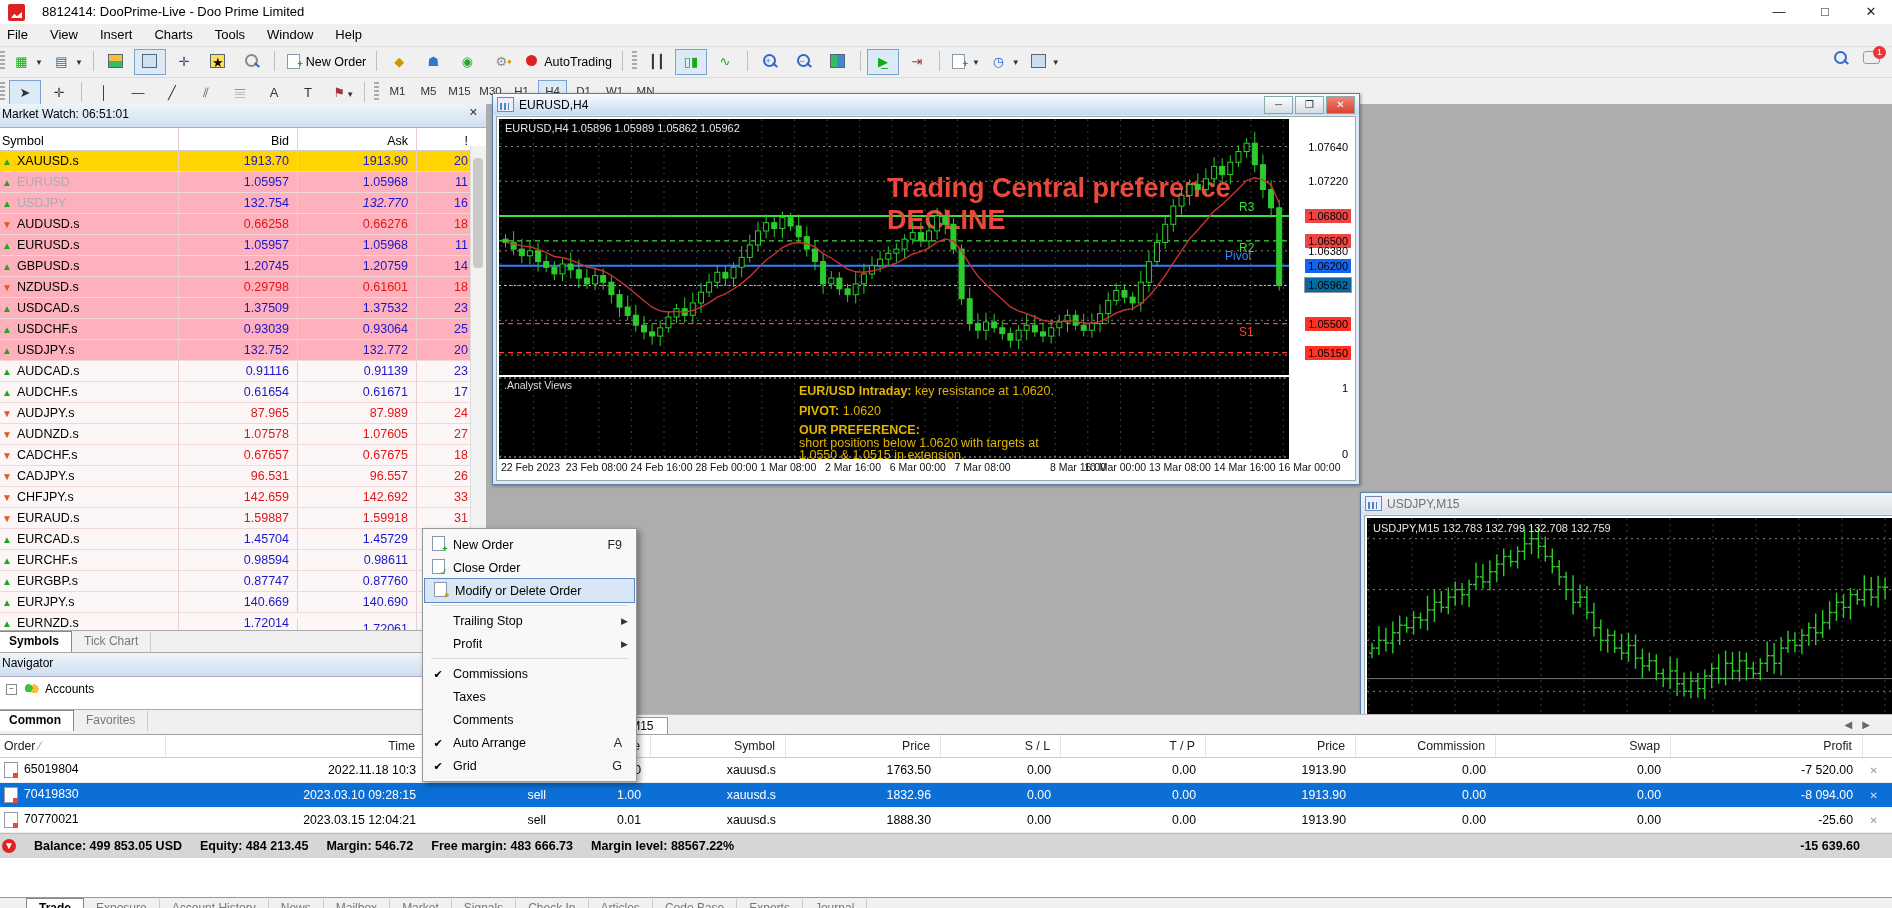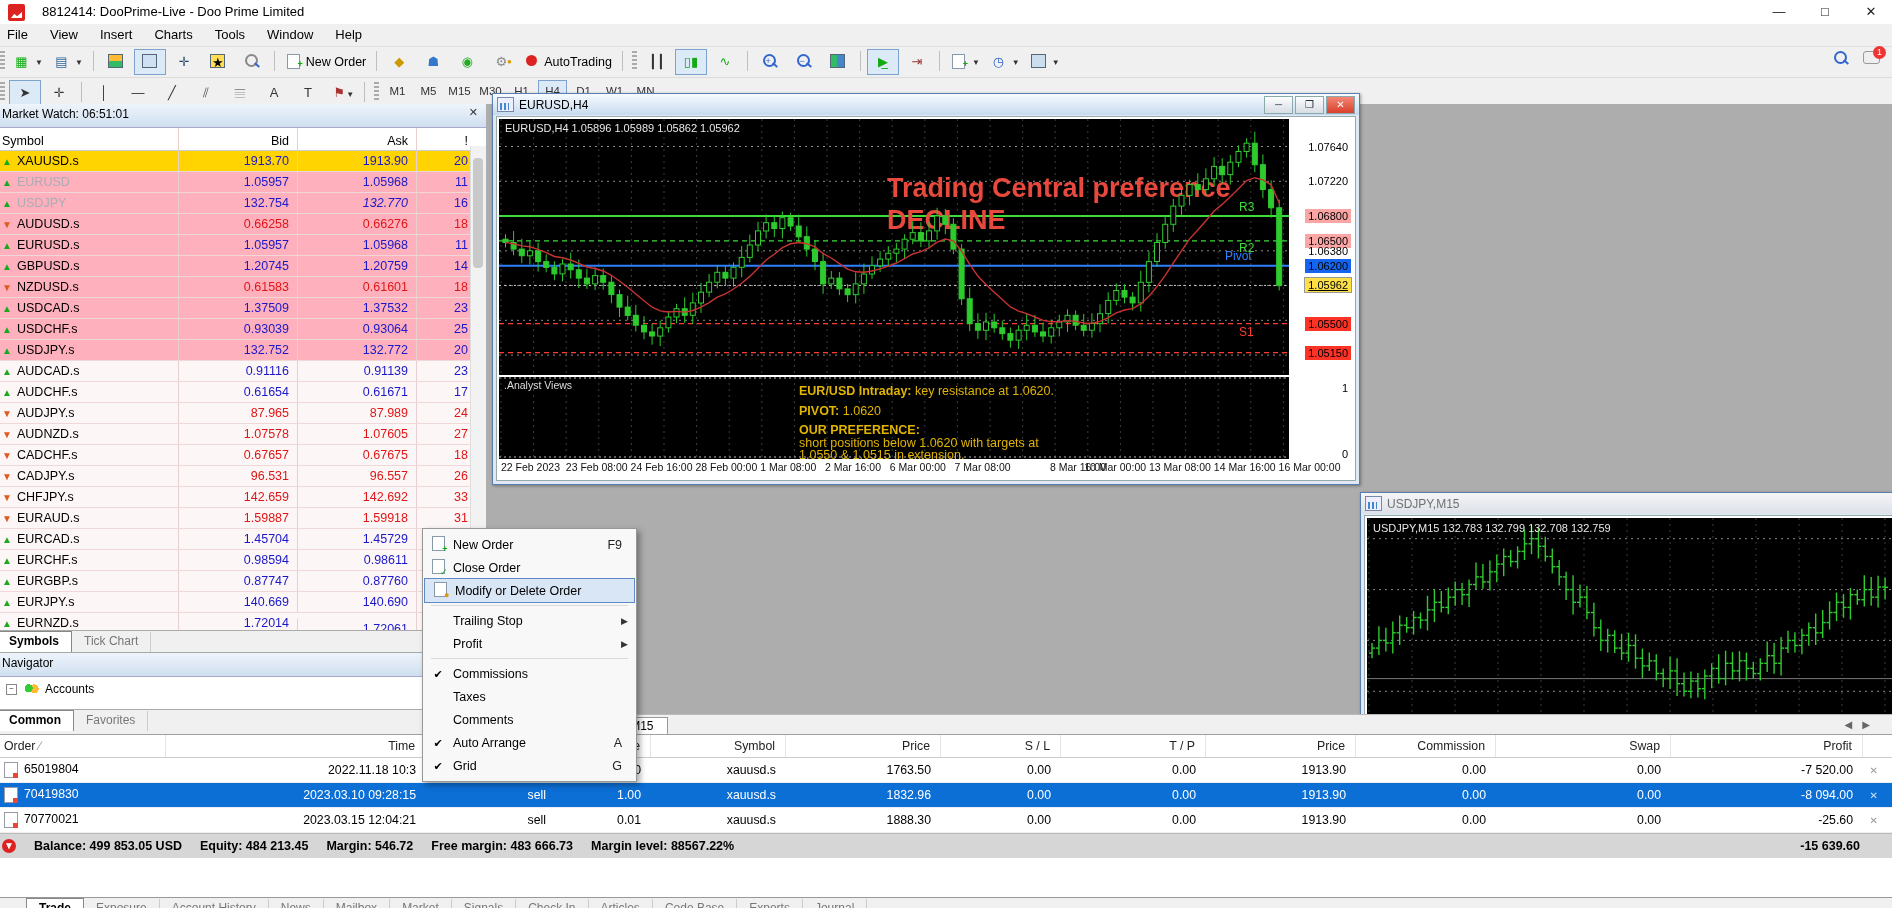--- a/index.html
+++ b/index.html
@@ -63,24 +63,24 @@
   .ctitle.active{background:linear-gradient(#f7fbff,#c7daf0);}
   .ctitle.inactive{background:linear-gradient(#f4f5f7,#dde1e8);color:#707070;}
   .cicon{width:15px;height:13px;background:#eef;border:1px solid #78a;position:relative;}
   .cicon:after{content:"";position:absolute;left:2px;bottom:1px;width:9px;height:7px;background:repeating-linear-gradient(90deg,#48c 0 2px,transparent 2px 4px);}
   .cbtns{margin-left:auto;display:flex;gap:2px;}
   .cbtn{width:27px;height:16px;border:1px solid #8aa;background:linear-gradient(#fdfdfd,#d7dde5);font-size:10px;line-height:15px;text-align:center;color:#234;}
   .cbtn.close{background:linear-gradient(#f48575,#d8402c);color:#fff;font-weight:bold;}
   .cclient{position:absolute;left:3px;right:3px;top:22px;bottom:3px;background:#fff;border:1px solid #9aa;}
   .scalecol{position:absolute;top:2px;bottom:18px;left:792px;right:0;font-size:11px;}
   .scl{position:absolute;right:4px;padding:0 3px;line-height:14px;}
-  .tag-green{background:#fca5a5;color:#000;}
+  .tag-green{background:#ef4444;color:#000;}
   .tag-blue{background:#1464f0;color:#000;}
   .tag-red{background:#ff3226;color:#000;}
-  .tag-white{background:#fde047;color:#000;outline:1px solid #999;text-decoration:underline;}
+  .tag-white{background:#0369a1;color:#000;outline:1px solid #999;}
   .timeaxis{position:absolute;left:2px;top:342px;width:856px;height:16px;font-size:10.5px;color:#111;}
   .timeaxis span{position:absolute;top:2px;white-space:nowrap;}
   
   #tabstrip{left:490px;top:714px;width:1408px;height:20px;background:#f0f0f0;border-top:1px solid #bbb;}
   #wintab{position:absolute;left:80px;top:2px;padding:1px 14px;background:#fff;border:1px solid #999;border-bottom:none;font-size:12px;}
   #stripscroll{position:absolute;right:14px;top:4px;color:#666;font-size:10px;letter-spacing:10px;}
   
   #term{left:0;top:734px;width:1898px;height:164px;background:#fff;border-top:1px solid #a0a0a0;}
   .thead{display:flex;height:22px;border-bottom:1px solid #ccc;color:#222;font-size:12.3px;}
   .thead div{padding-top:4px;box-sizing:border-box;border-right:1px solid #e4e4e4;}
@@ -272,21 +272,21 @@
           </div>
           <div class="c-bid" style="color: rgb(26, 24, 200);">1.20745</div>
           <div class="c-ask" style="color: rgb(26, 24, 200);">1.20759</div>
           <div class="c-spr" style="color: rgb(26, 24, 200);">14</div>
         </div>
         <div class="mwrow" style="background: rgb(255, 176, 189);">
           <div class="c-sym">
             <span class="arr" style="color:#e05a20;">▼</span>
             <span style="color:#000;">NZDUSD.s</span>
           </div>
-          <div class="c-bid" style="color: rgb(224, 22, 22);">0.61583</div>
+          <div class="c-bid" style="color: rgb(224, 22, 22);">0.29798</div>
           <div class="c-ask" style="color: rgb(224, 22, 22);">0.61601</div>
           <div class="c-spr" style="color: rgb(224, 22, 22);">18</div>
         </div>
         <div class="mwrow" style="background: rgb(255, 176, 189);">
           <div class="c-sym">
             <span class="arr" style="color:#1ca81c;">▲</span>
             <span style="color:#000;">USDCAD.s</span>
           </div>
           <div class="c-bid" style="color: rgb(26, 24, 200);">1.37509</div>
           <div class="c-ask" style="color: rgb(26, 24, 200);">1.37532</div>

